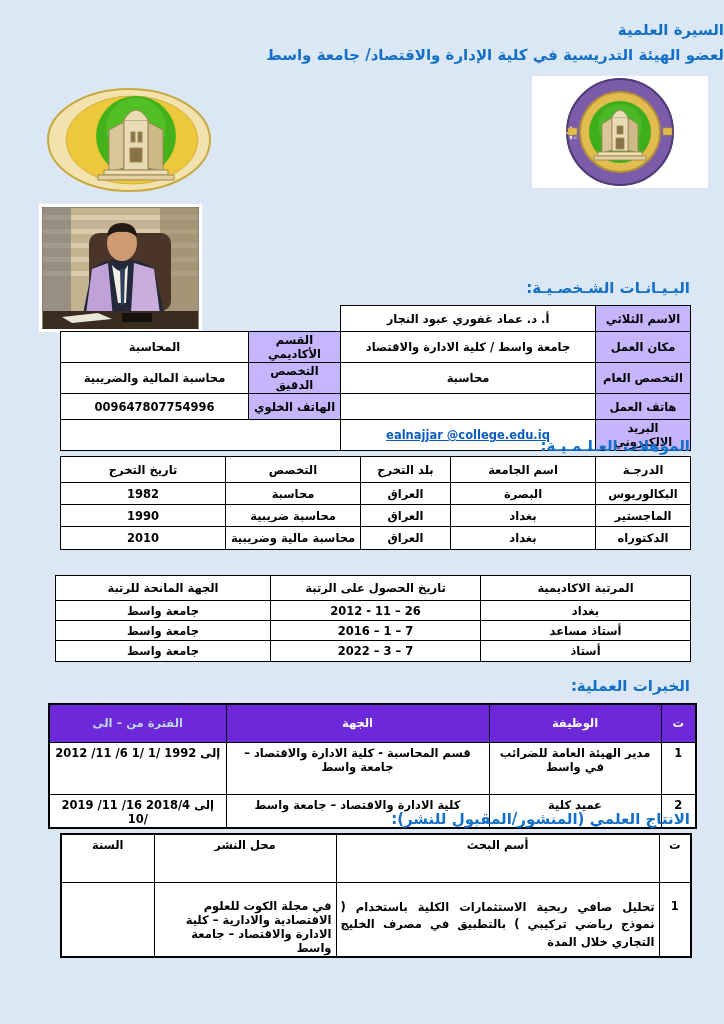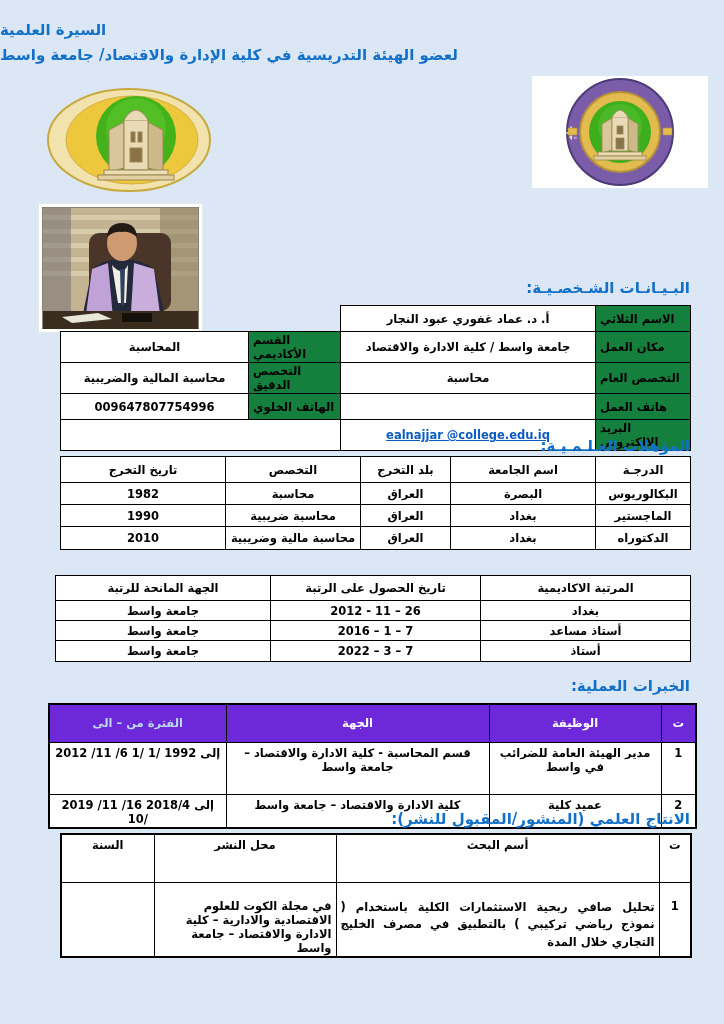--- a/index.html
+++ b/index.html
@@ -3,28 +3,28 @@
 <meta charset="utf-8">
 <style>
   *{box-sizing:border-box}
   html,body{margin:0;padding:0}
   body{
     width:724px;height:1024px;position:relative;overflow:hidden;
     background:#dbe7f4;direction:rtl;
     font-family:"DejaVu Sans",sans-serif;color:#000;
   }
   .abs{position:absolute}
-  .title-line{position:absolute;width:100%;text-align:left;
+  .title-line{position:absolute;width:100%;text-align:right;
     color:#1270c8;font-weight:bold;font-size:15px;line-height:1.4}
   .sec-h{position:absolute;right:34px;color:#1270c8;font-weight:bold;font-size:15px;white-space:nowrap}
   table{border-collapse:collapse;table-layout:fixed;position:absolute;
     font-size:11.5px;font-weight:bold;color:#000;direction:rtl}
   td,th{border:1px solid #000;padding:1px 4px;vertical-align:middle;
     background:#fff;overflow:hidden;font-weight:bold}
-  .lbl{background:#15803d;text-align:left}
+  .lbl{background:#c4b5fd;text-align:center}
   .ctr{text-align:center}
   .ghost{border:none;background:transparent}
   .ltr{direction:ltr;unicode-bidi:isolate}
   #t4{border:2px solid #000}
   #t4 thead th{background:#6d28d9;color:#fff;text-align:center}
   #t4 thead th.period-h{color:#bdd7ee}
   #t4 tbody td{vertical-align:top;text-align:center;padding-top:3px}
   #t5{border:2px solid #000}
   #t5 thead th{background:#fff;text-align:center;vertical-align:top;padding-top:3px}
   #t5 tbody td{vertical-align:top;padding-top:16px}

